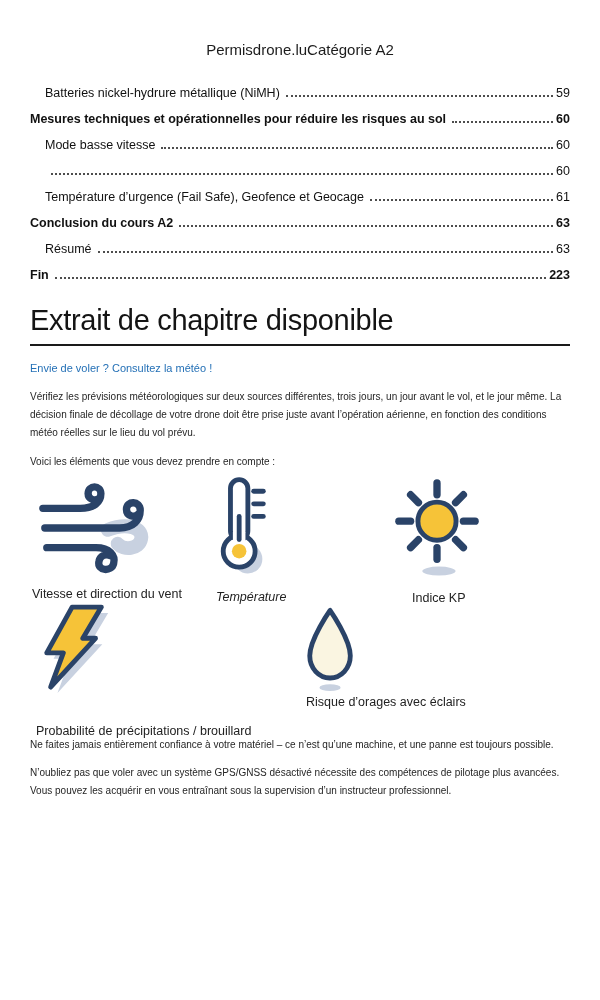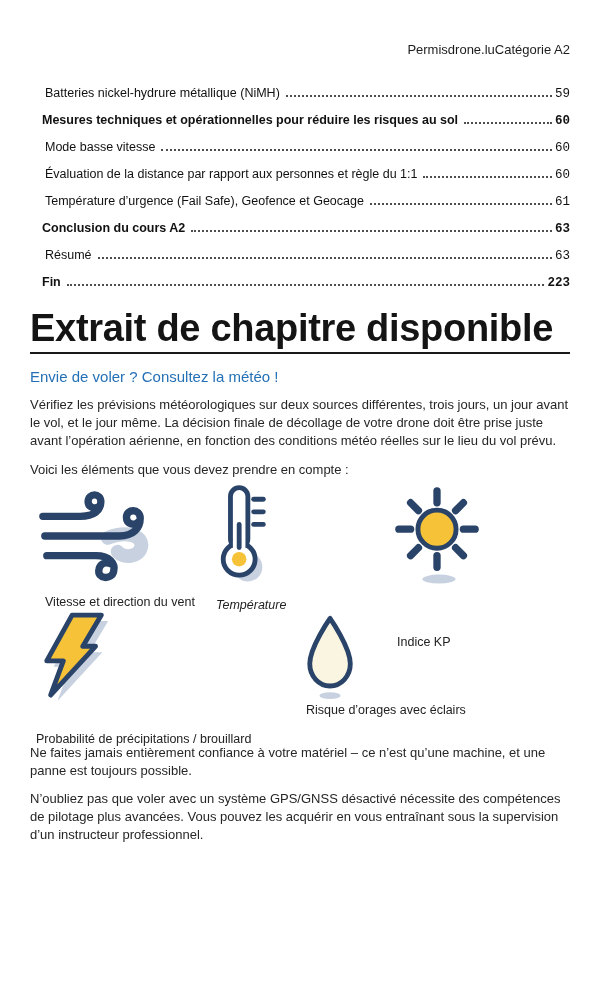--- a/index.html
+++ b/index.html
@@ -11,34 +11,34 @@
     --ink:#1E1E1E;
   }
   *{margin:0;padding:0;box-sizing:border-box;}
   html,body{background:#fff;}
   body{font-family:"Liberation Sans",sans-serif;color:var(--ink);}
   .page{
     position:relative;width:600px;height:1000px;margin:0 auto;
     background:#fff;padding:43px 30px 0;overflow:hidden;
   }
   
-  .hdr{display:flex;justify-content:flex-end;font-size:13px;color:#1c1c1c;line-height:14px;}
+  .hdr{display:flex;justify-content:center;font-size:15px;color:#1c1c1c;line-height:14px;}
   
   .toc{margin-top:28px;}
   .toc-line{display:flex;align-items:baseline;font-size:12.5px;line-height:17px;margin-bottom:9px;color:#111;}
   .toc-line.lvl1{padding-left:15px;}
-  .toc-line.b{font-weight:bold;margin-left:12px;}
+  .toc-line.b{font-weight:bold;}
   .toc-label{white-space:nowrap;}
   .toc-leader{flex:1;border-bottom:2px dotted #4d4d4d;margin:0 3px 3px 6px;min-width:20px;}
-  .toc-page{white-space:nowrap;font-family:Liberation Mono, monospace;}
+  .toc-page{white-space:nowrap;}
   
-  h1.sec-title{margin-top:20px;font-size:38px;font-weight:700;letter-spacing:-0.3px;color:#141414;line-height:33px;}
+  h1.sec-title{margin-top:20px;font-size:29px;font-weight:400;letter-spacing:-0.3px;color:#141414;line-height:33px;}
   .rule{margin-top:7px;height:2px;background:#1a1a1a;}
-  h2.sec-sub{margin-top:13px;font-size:15px;font-weight:500;color:var(--blue);line-height:19px;}
-  p.body{margin-top:10px;font-size:13px;line-height:18px;color:#262626;}
+  h2.sec-sub{margin-top:13px;font-size:11px;font-weight:500;color:var(--blue);line-height:19px;}
+  p.body{margin-top:10px;font-size:10px;line-height:18px;color:#262626;}
   p.body.tight{margin-top:0;}
   p.body.intro{margin-top:11px;}
   
   .board{position:relative;margin-top:7px;height:258px;}
   .board .ic{position:absolute;}
   .board .lbl{position:absolute;font-size:12.5px;color:#222;white-space:nowrap;}
   
   .stk{stroke:var(--navy);fill:none;stroke-linecap:round;stroke-linejoin:round;}
   .sw5{stroke-width:5;}
   .sw7{stroke-width:7.5;}
@@ -71,21 +71,20 @@
       <span class="toc-label">Mesures techniques et opérationnelles pour réduire les risques au sol</span>
       <span class="toc-leader"></span>
       <span class="toc-page">60</span>
     </div>
     <div class="toc-line lvl1">
       <span class="toc-label">Mode basse vitesse</span>
       <span class="toc-leader"></span>
       <span class="toc-page">60</span>
     </div>
     <div class="toc-line lvl1">
-      <span class="toc-label">Évaluation de la distance par rapport aux personnes et règle du 1:1</span>
       <span class="toc-leader"></span>
       <span class="toc-page">60</span>
     </div>
     <div class="toc-line lvl1">
       <span class="toc-label">Température d’urgence (Fail Safe), Geofence et Geocage</span>
       <span class="toc-leader"></span>
       <span class="toc-page">61</span>
     </div>
     <div class="toc-line b">
       <span class="toc-label">Conclusion du cours A2</span>
@@ -141,23 +140,23 @@
         <line x1="6" y1="44" x2="18" y2="44"></line>
         <line x1="72" y1="44" x2="84" y2="44"></line>
         <line x1="18" y1="17" x2="26" y2="25"></line>
         <line x1="64" y1="25" x2="72" y2="17"></line>
         <line x1="18" y1="71" x2="26" y2="63"></line>
         <line x1="64" y1="63" x2="72" y2="71"></line>
       </g>
       <circle class="sunc" cx="45" cy="44" r="19.5"></circle>
     </svg>
 
-    <span class="lbl" style="left:15px;top:109px;">Vitesse et direction du vent</span>
+    <span class="lbl" style="left:2px;top:109px;">Vitesse et direction du vent</span>
     <span class="lbl" style="left:186px;top:112px;font-style:italic;">Température</span>
-    <span class="lbl" style="left:367px;top:113px;margin-top:36px;">Indice KP</span>
+    <span class="lbl" style="left:382px;top:113px;">Indice KP</span>
 
     <svg class="ic" style="left:7px;top:126px;" width="78" height="92" viewBox="0 0 80 94">
       <polygon class="boltshd" points="43,9 73,9 54,41 67,41 21,91 34,56 17,56"></polygon>
       <polygon class="bolt" points="36,3 66,3 47,35 60,35 14,85 27,50 10,50"></polygon>
     </svg>
 
     <svg class="ic" style="left:273px;top:128px;" width="56" height="88" viewBox="0 0 58 90">
       <ellipse class="shdf" cx="28" cy="84" rx="11" ry="3.5"></ellipse>
       <path class="drop" d="M28 4 C28 4 7 34 7 51 C7 64 16.5 74 28 74 C39.5 74 49 64 49 51 C49 34 28 4 28 4 Z"></path>
     </svg>

